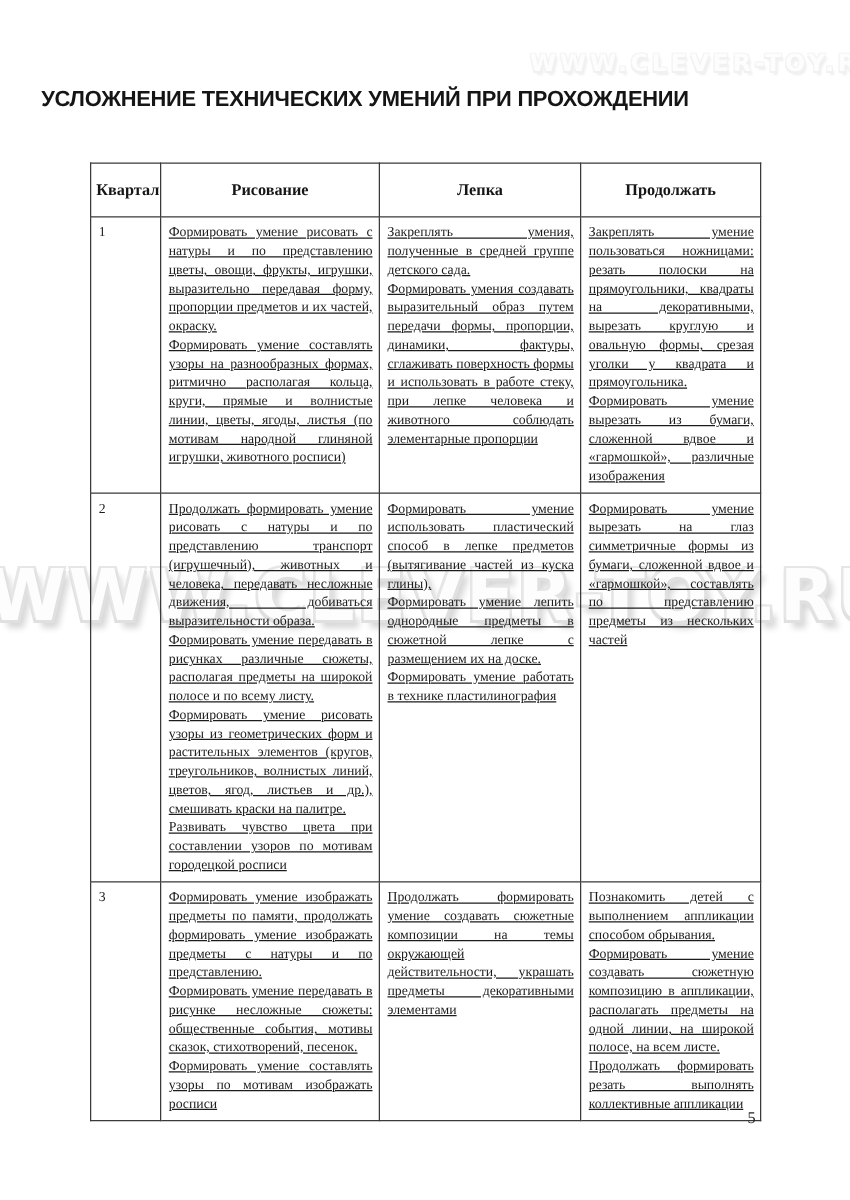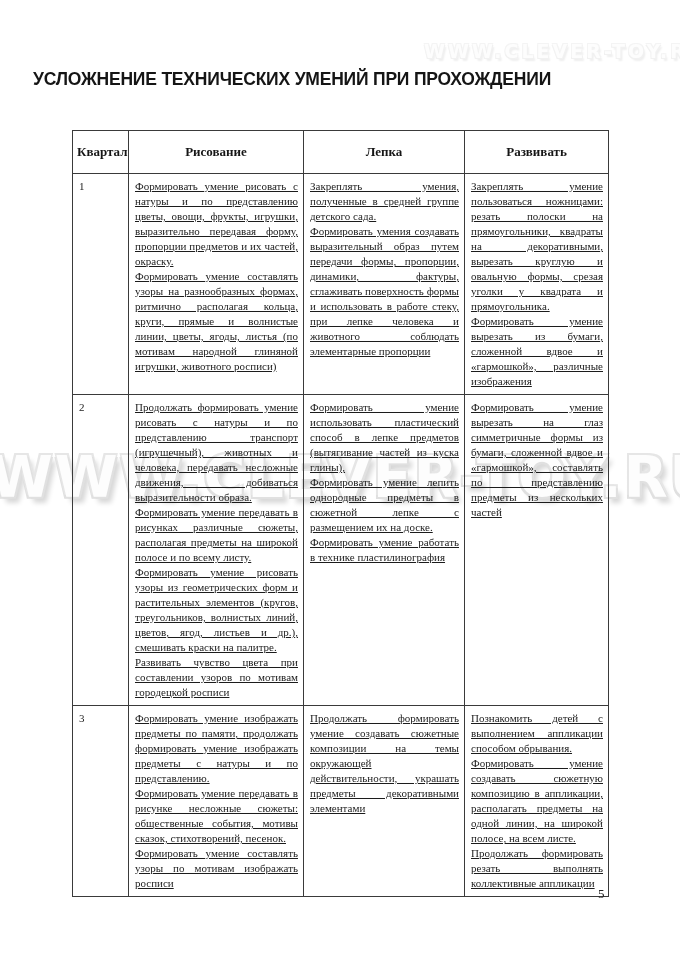--- a/index.html
+++ b/index.html
@@ -118,21 +118,21 @@
       <col style="width:56px">
       <col style="width:175px">
       <col style="width:161px">
       <col style="width:144px">
     </colgroup>
     <thead>
       <tr>
         <th>Квартал</th>
         <th>Рисование</th>
         <th>Лепка</th>
-        <th>Развивать</th>
+        <th>Продолжать</th>
       </tr>
     </thead>
     <tbody>
       <tr class="r1">
         <td class="qcell">1</td>
         <td class="txt">
           <p>Формировать умение рисовать с натуры и по представлению цветы, овощи, фрукты, игрушки, выразительно передавая форму, пропорции предметов и их частей, окраску.</p>
           <p>Формировать умение составлять узоры на разнообразных формах, ритмично располагая кольца, круги, прямые и волнистые линии, цветы, ягоды, листья (по мотивам народной глиняной игрушки, животного росписи)</p>
         </td>
         <td class="txt">

